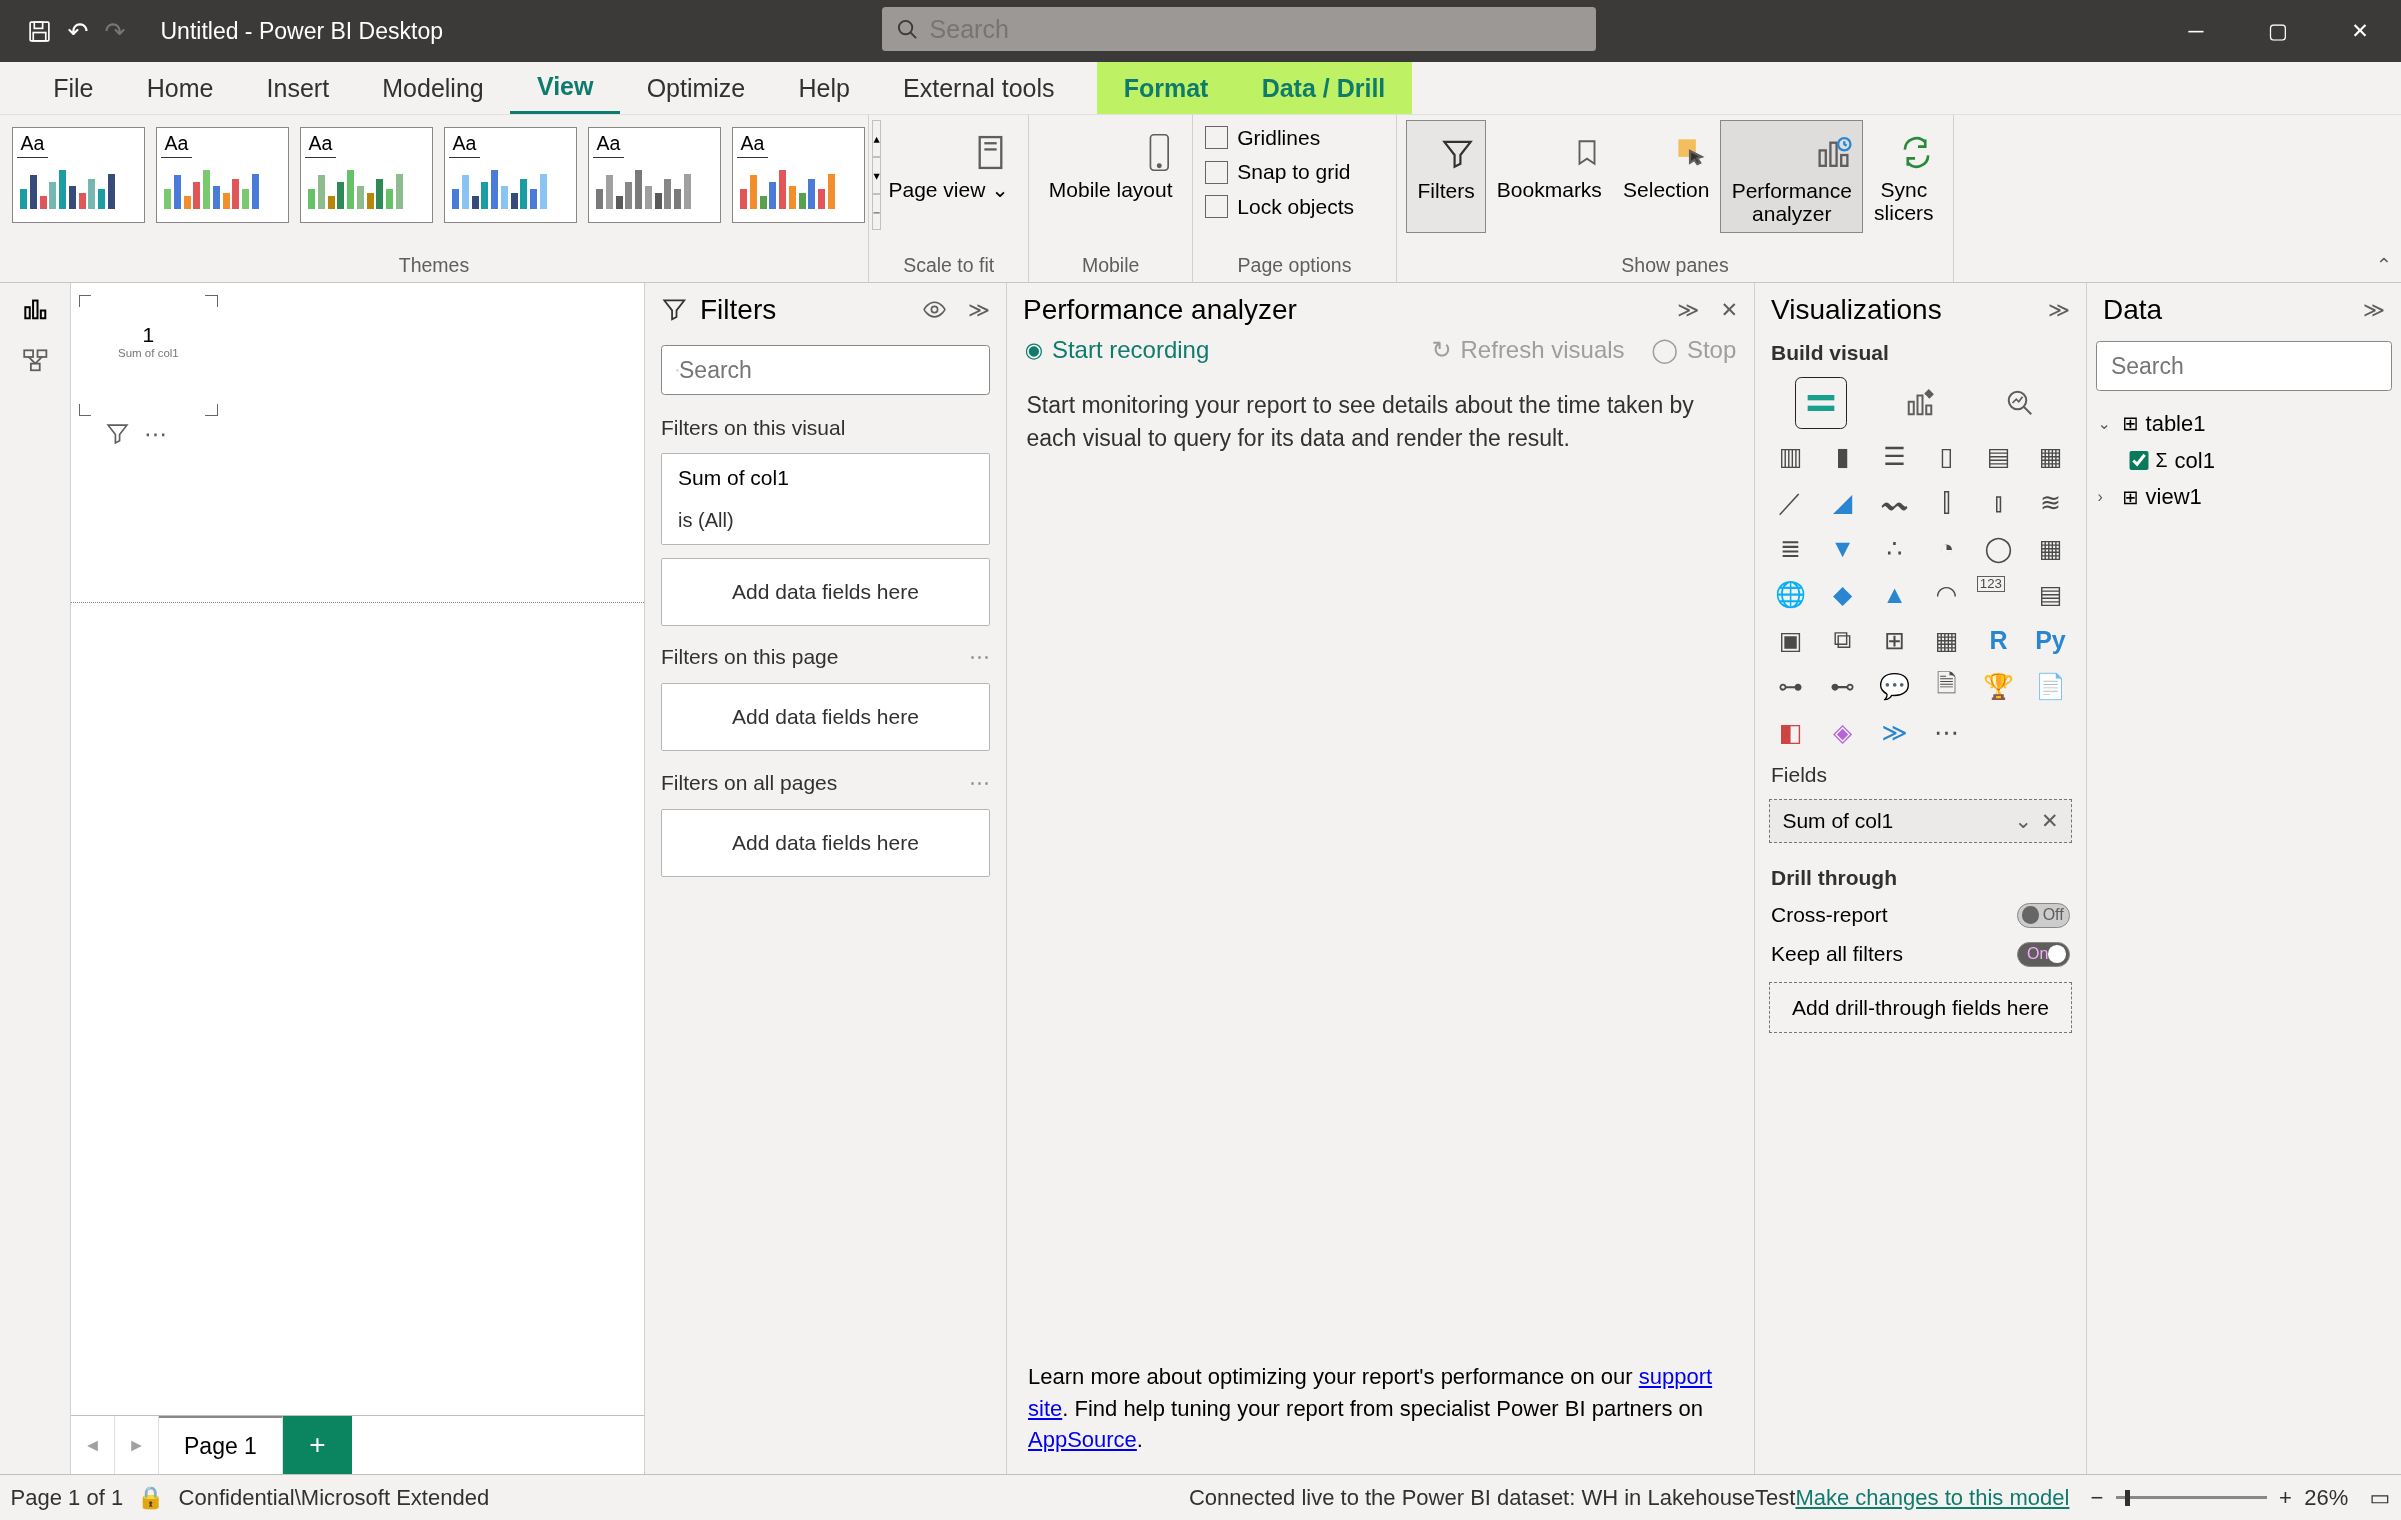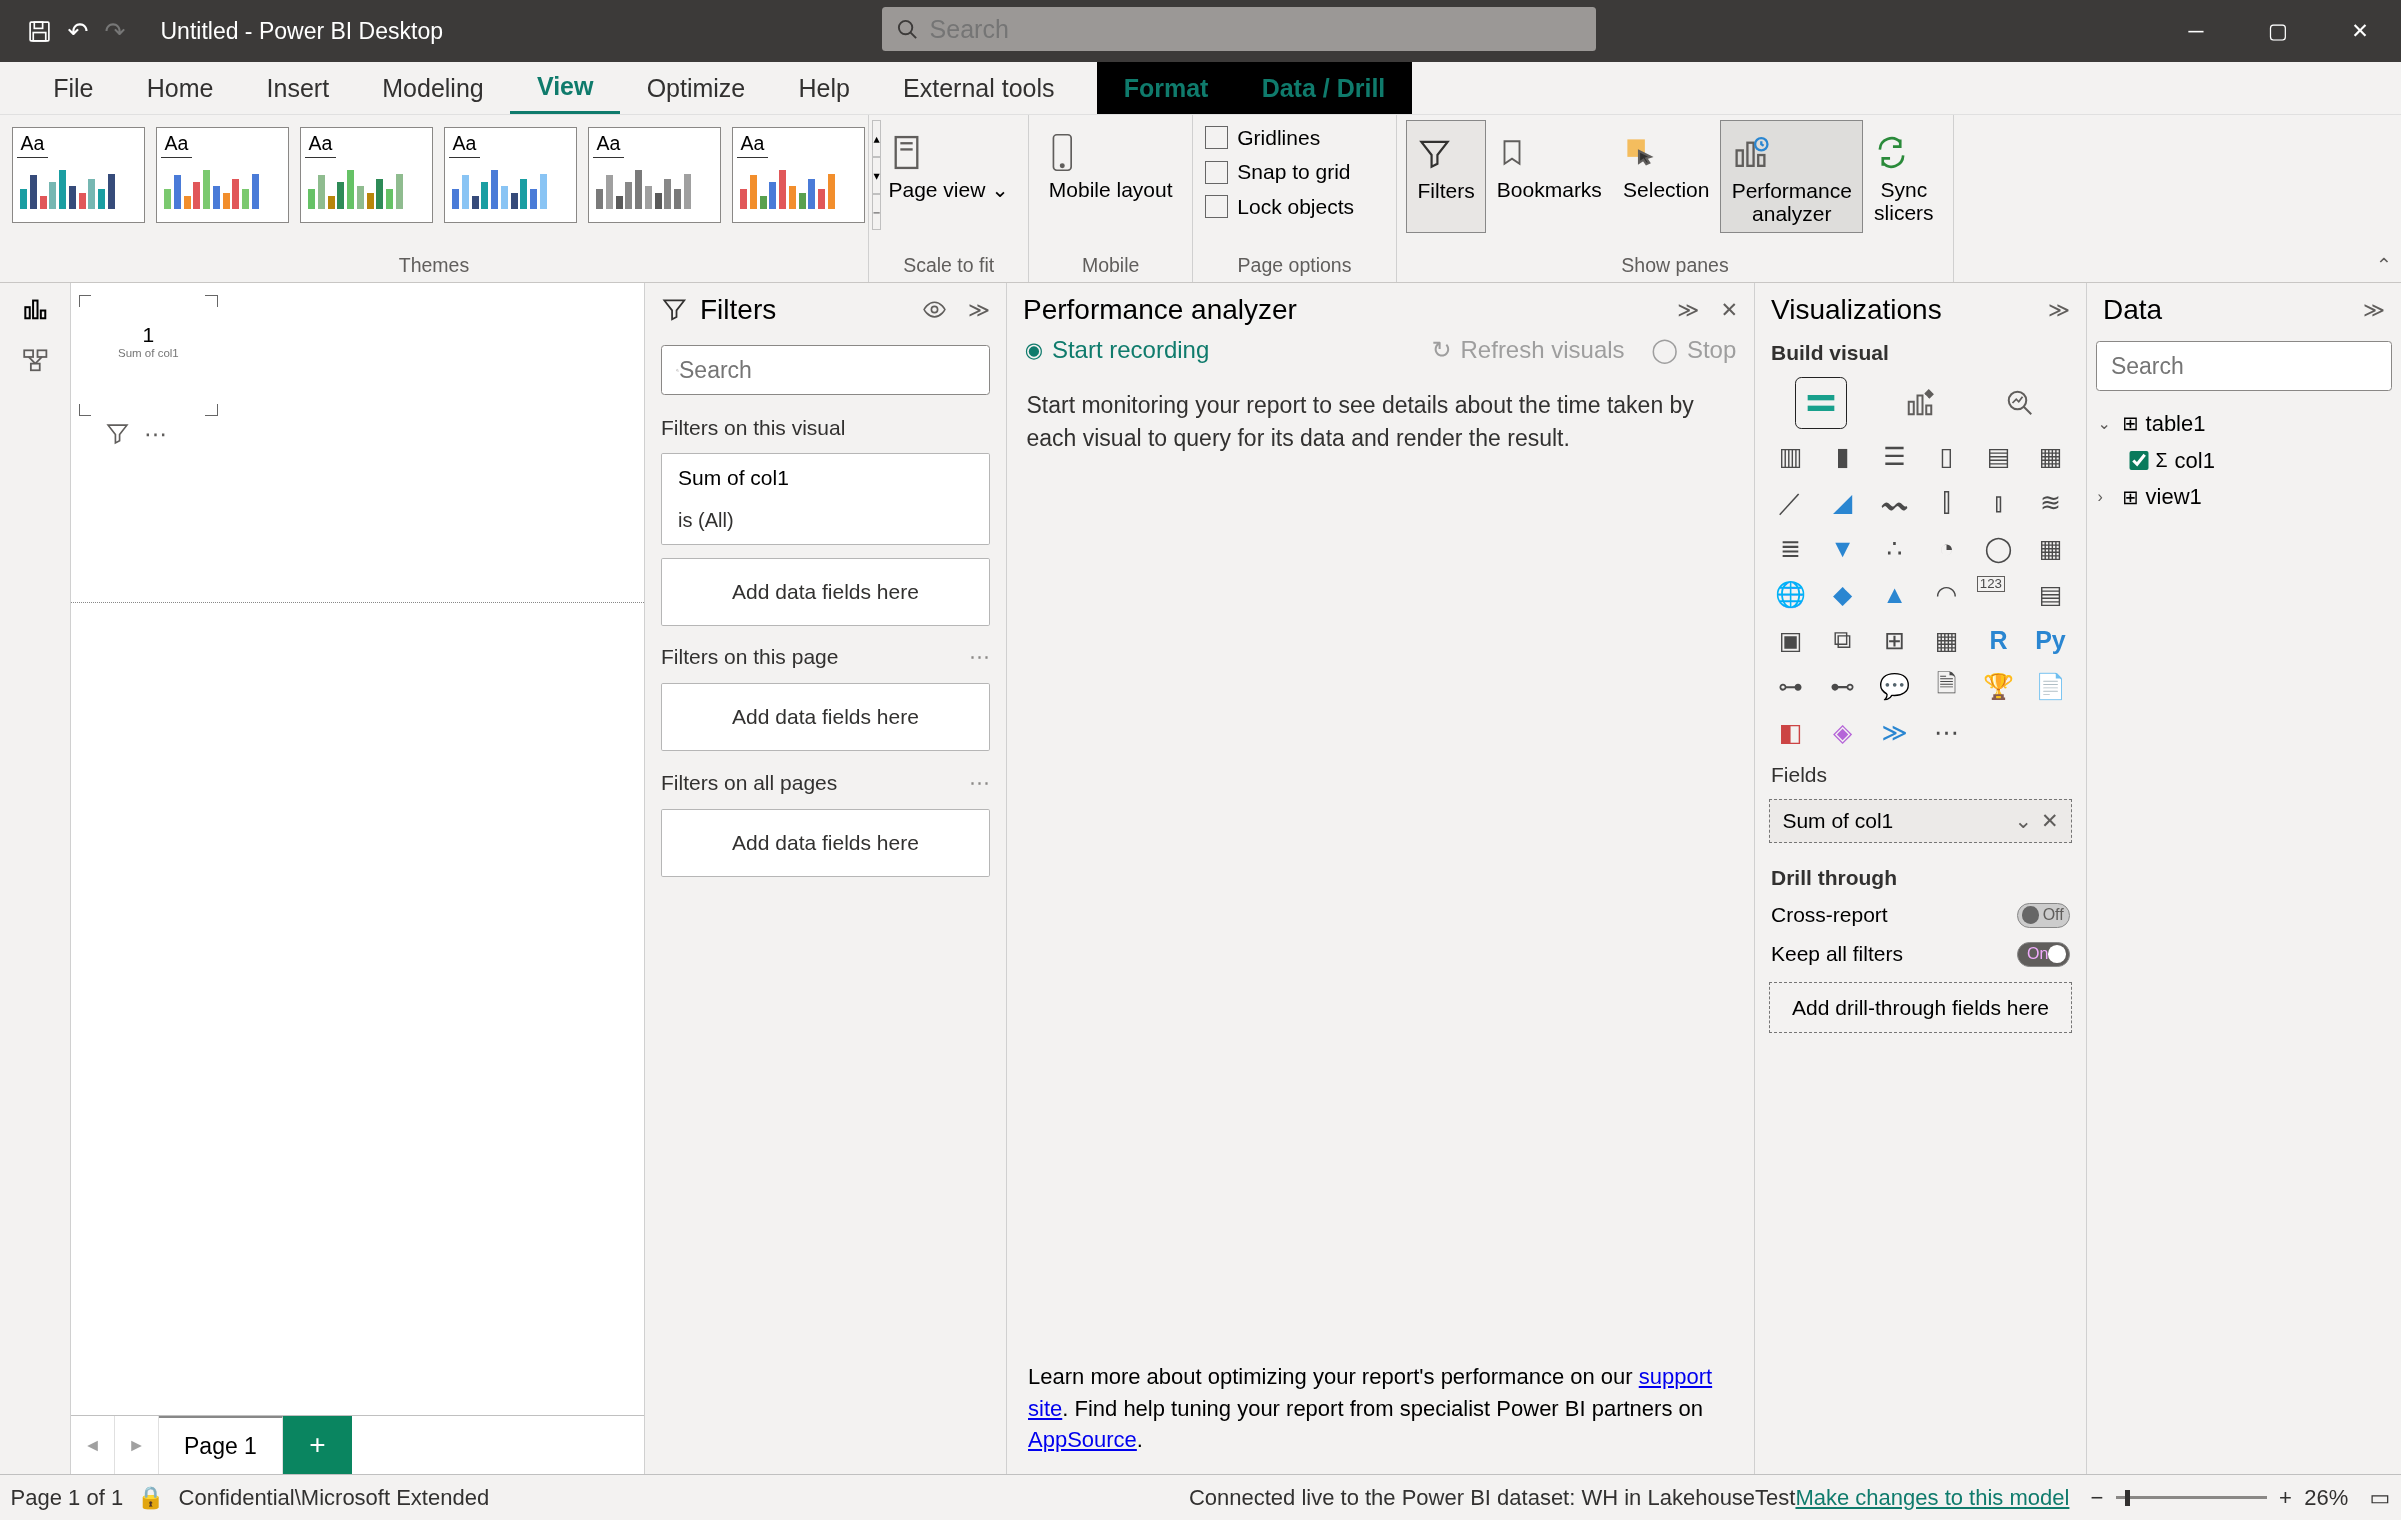--- a/index.html
+++ b/index.html
@@ -9,32 +9,32 @@
 .titlebar .qat{display:flex;gap:16px;align-items:center;margin-left:17.7px}
 .titlebar .qat span{color:#fff;font-size:25px}
 .titlebar .title{color:#fff;font-size:23px;margin-left:35px}
 .searchbox{position:absolute;left:882px;top:7px;width:714px;height:44px;background:#9b9896;border-radius:3.5px;display:flex;align-items:center;padding:0 14px;color:#3c3a39}
 .searchbox input{flex:1;border:none;background:transparent;font-size:25px;margin-left:10.6px;outline:none}
 .winbtns{position:absolute;right:0;top:0;display:flex}
 .winbtns span{width:82px;height:62px;display:flex;align-items:center;justify-content:center;color:#fff;font-size:21px}
 .menubar{height:53px;background:#f3f2f1;display:flex;padding:0 26.6px;border-bottom:0.9px solid #e0e0e0}
 .menubar .tab{padding:0 26.6px;display:flex;align-items:center;font-size:25px;color:#323130}
 .menubar .tab.active{border-bottom:3.5px solid #0f7b6c;color:#0f7b6c;font-weight:600}
-.menubar .tab.ctx{background:#000000;color:#0f7b6c;font-weight:600}
+.menubar .tab.ctx{background:#bef264;color:#0f7b6c;font-weight:600}
 .ribbon{height:168px;background:#f3f2f1;display:flex;border-bottom:0.9px solid #c8c6c4;position:relative}
 .rgroup{display:flex;flex-direction:column;border-right:0.9px solid #d0d0d0;padding:5.3px 8.9px 1.8px}
 .rgroup .label{text-align:center;font-size:19.5px;color:#605e5c;margin-top:auto;padding:3.5px 0}
 .themes{display:flex;gap:11px;padding:7px 3.5px}
 .theme{width:133px;height:96px;border:0.9px solid #8a8886;background:#fff;padding:3.5px;position:relative}
 .theme .aa{font-size:19.5px;border-bottom:0.9px solid #333;padding:0 3.5px 1.8px;display:inline-block}
 .theme .bars{display:flex;gap:2.7px;align-items:flex-end;height:44px;margin-top:7px;padding:0 3.5px}
 .theme .bars span{width:7px}
 .themes-drop{width:26.6px;display:flex;flex-direction:column;margin-left:3.5px}
 .themes-drop span{flex:1;border:0.9px solid #c0c0c0;display:flex;align-items:center;justify-content:center;font-size:12.4px}
-.bigbtn{display:flex;flex-direction:column;align-items:flex-start;justify-content:flex-start;padding:7px 10.6px;font-size:21px;text-align:center;min-width:71px}
+.bigbtn{display:flex;flex-direction:column;align-items:flex-end;justify-content:flex-start;padding:7px 10.6px;font-size:21px;text-align:center;min-width:71px}
 .bigbtn .ico{height:51px;display:flex;align-items:center;font-size:35px}
 .bigbtn.pressed{border:0.9px solid #888;background:#e8e6e4}
 .bigbtn.pressed2{border:0.9px solid #888;background:#dedddb}
 .chkrow{display:flex;align-items:center;font-size:21px;gap:8.9px;padding:5.3px 3.5px}
 .chkrow .cb{width:23px;height:23px;border:0.9px solid #666}
 .ribbon .collapse{position:absolute;right:8.9px;bottom:5.3px;font-size:19.5px;color:#605e5c}
 .workspace{flex:1;display:flex;min-height:0;background:#f3f2f1}
 .leftbar{width:71px;background:#f3f2f1;border-right:0.9px solid #d0d0d0;display:flex;flex-direction:column;align-items:center;padding-top:12.4px;gap:25px}
 .leftbar span{font-size:26.6px;color:#605e5c}
 .leftbar span.sel{color:#000}

